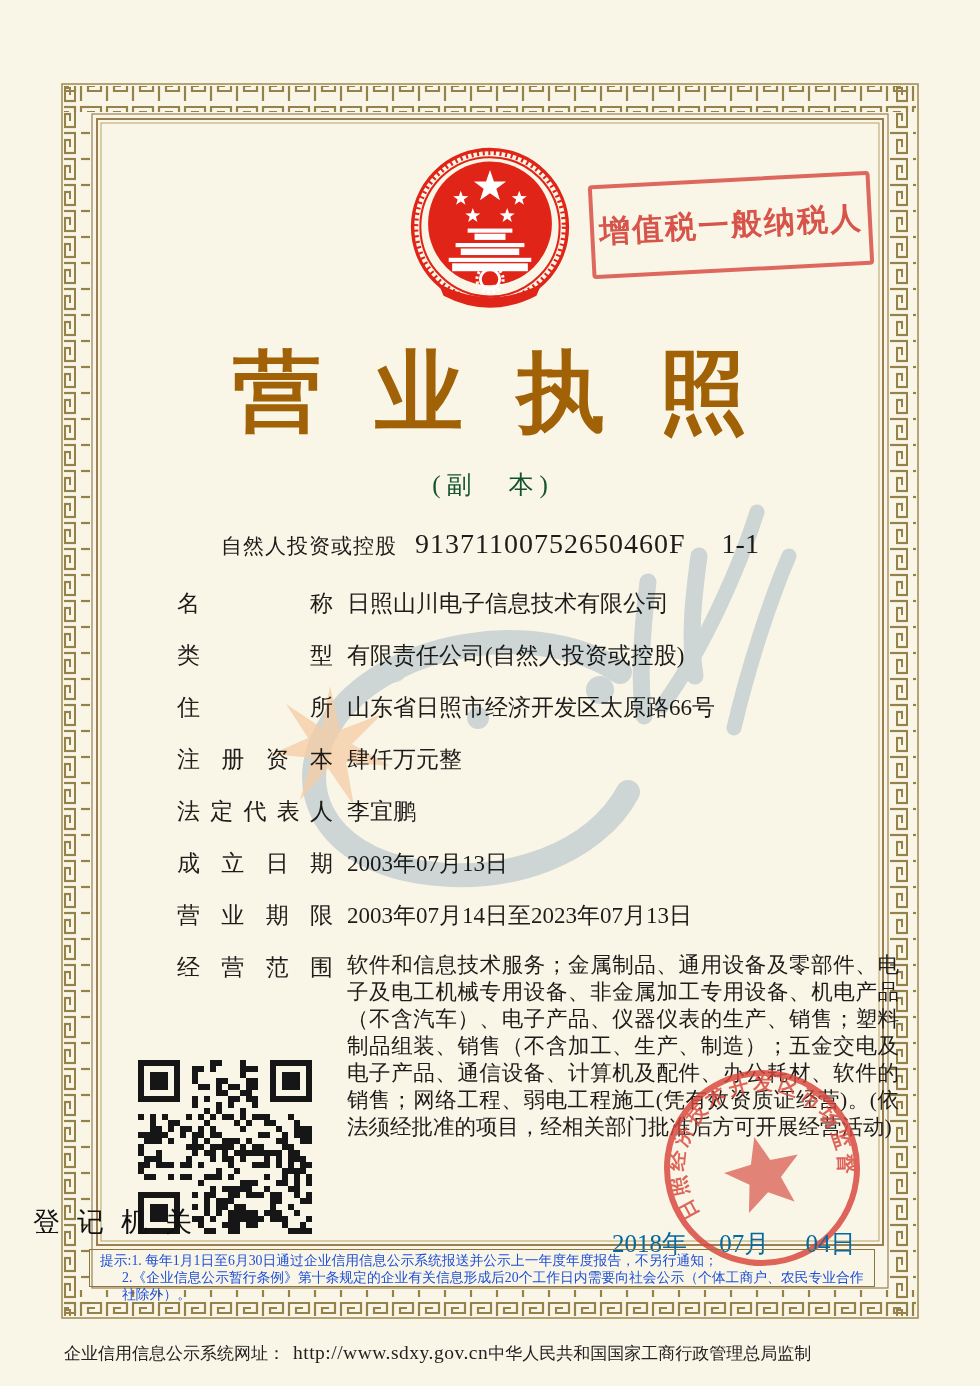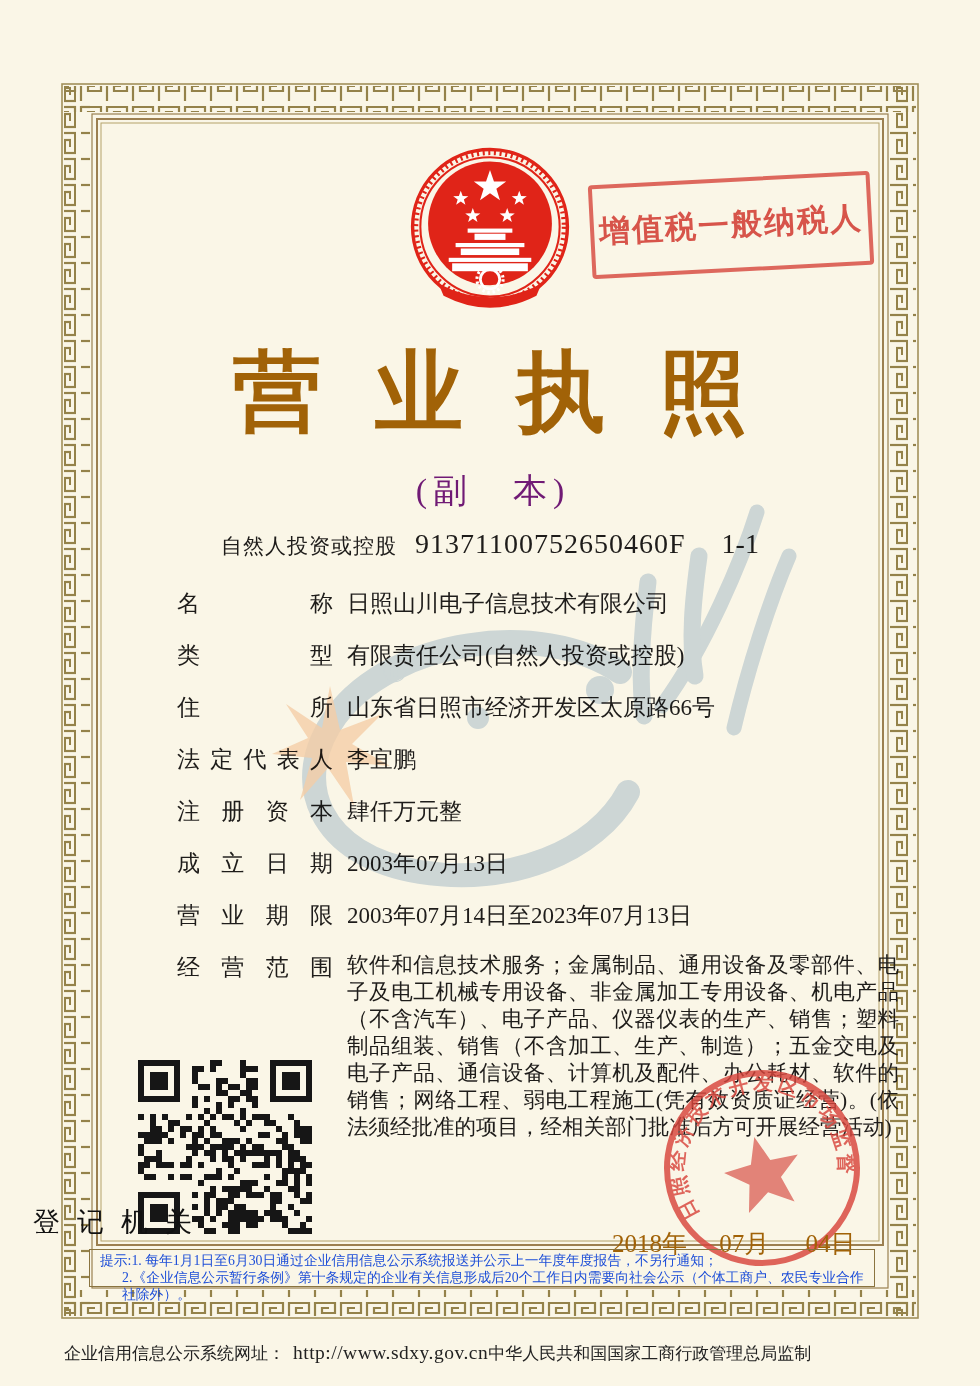--- a/index.html
+++ b/index.html
@@ -18,21 +18,21 @@
              border:4px solid rgba(215,72,62,.82);border-radius:4px;
              transform:rotate(-3deg);display:flex;align-items:center;justify-content:center;}
   .vat-stamp span{font-size:31px;font-weight:bold;letter-spacing:2px;color:rgba(210,62,52,.88);
                   font-family:"Liberation Serif","DejaVu Serif",serif;white-space:nowrap;}
 
   
   .title{position:absolute;top:344px;left:0;width:100%;text-align:center;}
   .title span{font-family:"Liberation Sans","DejaVu Sans",sans-serif;font-weight:700;
               font-size:88px;line-height:1.1;color:#a16207;letter-spacing:54px;margin-right:-54px;}
   .subtitle{position:absolute;top:468px;left:0;width:100%;text-align:center;}
-  .subtitle span{font-size:34px;letter-spacing:6px;margin-right:-6px;color:#701a75;}
+  .subtitle span{font-size:25px;letter-spacing:6px;margin-right:-6px;color:#14532d;}
 
   
   .code-line{position:absolute;top:528px;left:0;width:100%;text-align:center;white-space:nowrap;}
   .code-label{font-size:21px;letter-spacing:1px;}
   .code-value{font-size:28px;margin-left:14px;letter-spacing:1px;}
   .copy-no{font-size:28px;margin-left:32px;}
 
   
   .fields{position:absolute;left:177px;top:588px;width:722px;}
   .frow{display:flex;align-items:flex-start;margin-bottom:21px;font-size:23px;line-height:31px;}
@@ -45,21 +45,21 @@
   .qr{position:absolute;left:138px;top:1060px;width:174px;height:174px;}
 
   
   .reg-auth{position:absolute;top:1204px;left:0;width:100%;text-align:left;margin-left:33px;}
   .reg-auth span{font-size:27px;letter-spacing:17px;margin-right:-17px;color:#111;}
 
   
   .seal{position:absolute;left:650px;top:1056px;opacity:.82;}
 
   
-  .date-line{position:absolute;left:612px;top:1227px;font-size:25px;white-space:nowrap;color:#a16207;font-family:Liberation Serif, serif;}
+  .date-line{position:absolute;left:612px;top:1227px;font-size:25px;white-space:nowrap;color:#0369a1;font-family:Liberation Serif, serif;}
   .date-line .dm{margin-left:26px;}
   .date-line .dd{margin-left:30px;}
 
   
   .notes{position:absolute;left:89px;top:1249px;width:786px;height:38px;box-sizing:border-box;
          border:1px solid #8a7440;padding:2px 8px 0 10px;font-size:13.8px;line-height:17px;color:#1d4ed8;}
   .note2{padding-left:22px;}
 
   
   .footer{position:absolute;left:64px;right:60px;top:1342px;display:flex;
@@ -138,26 +138,26 @@
     </div>
     <div class="frow">
       <span class="flabel">类型</span>
       <span class="fvalue">有限责任公司(自然人投资或控股)</span>
     </div>
     <div class="frow">
       <span class="flabel">住所</span>
       <span class="fvalue">山东省日照市经济开发区太原路66号</span>
     </div>
     <div class="frow">
+      <span class="flabel">注册资本</span>
+      <span class="fvalue">肆仟万元整</span>
+    </div>
+    <div class="frow">
       <span class="flabel">法定代表人</span>
       <span class="fvalue">李宜鹏</span>
-    </div>
-    <div class="frow">
-      <span class="flabel">注册资本</span>
-      <span class="fvalue">肆仟万元整</span>
     </div>
     <div class="frow">
       <span class="flabel">成立日期</span>
       <span class="fvalue">2003年07月13日</span>
     </div>
     <div class="frow">
       <span class="flabel">营业期限</span>
       <span class="fvalue">2003年07月14日至2023年07月13日</span>
     </div>
     <div class="frow scope">

